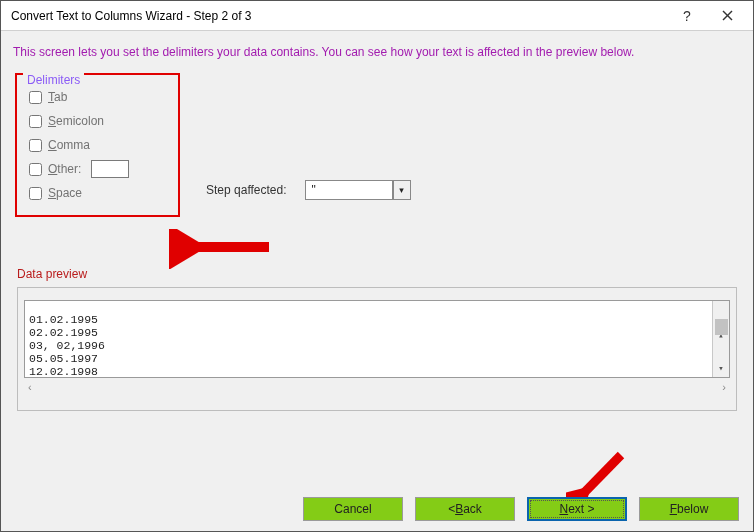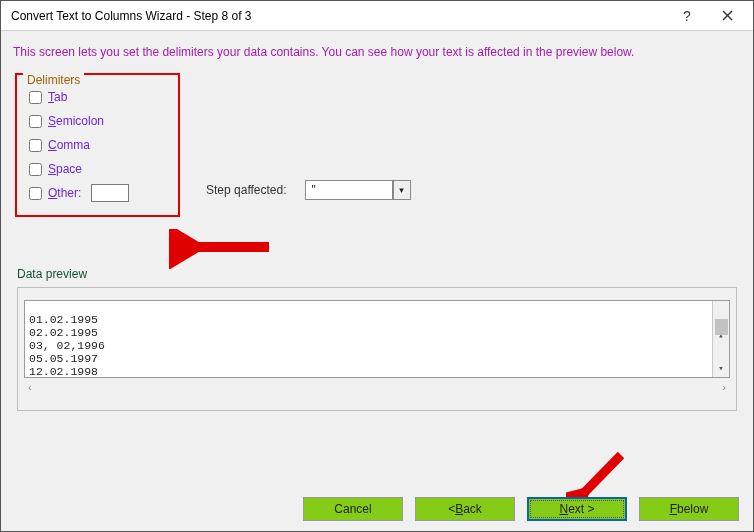--- a/index.html
+++ b/index.html
@@ -39,25 +39,25 @@
   }
   .delim-group {
     position: relative;
     border: 2px solid #e00000;
     width: 165px;
     padding: 10px 10px 10px 10px;
     margin-left: 2px;
   }
   .delim-group .legend {
     position: absolute; top: -2px; left: 6px;
-    background: #f0f0f0; padding: 0 4px; font-size:12px; color:#a16207;
+    background: #f0f0f0; padding: 0 4px; font-size:12px; color:#8b5cf6;
   }
   .chkrow { display:flex; align-items:center; height:24px; }
   .chkrow input[type=checkbox] { margin: 0 6px 0 2px; width:13px; height:13px; }
-  .chkrow label { color:#6d28d9; }
+  .chkrow label { color:#737373; }
   .chkrow .ul { text-decoration: underline; }
   .other-input {
     width: 38px; height:18px; margin-left:10px; border:1px solid #7a7a7a; background:#fff;
   }
   .right-opts {
     position:absolute; left:205px; top:125px;
   }
   .right-opts .chkrow { height:22px; }
   .qualrow { margin-top: 24px; display:flex; align-items:center; }
   .qualrow label { margin-right: 18px; color:#333; }
@@ -72,21 +72,21 @@
     border:1px solid #888; background:#efefef; width:18px; height:20px; display:flex;
     align-items:center; justify-content:center; font-size:9px; color:#222;
   }
   .arrow1 {
     position:absolute; left:168px; top:198px; pointer-events:none;
   }
   .arrow2 {
     position:absolute; left:565px; top:416px; pointer-events:none;
   }
   .preview-label {
-    margin-top: 50px; margin-left:4px; color:#14532d; font-size:12px;
+    margin-top: 50px; margin-left:4px; color:#b91c1c; font-size:12px;
   }
   .preview-box {
     border:1px solid #bdbdbd; background:#f0f0f0; margin:6px 4px 0 4px; height:124px;
     padding:12px 6px 4px 6px; position:relative;
   }
   .preview-data {
     border:1px solid #9a9a9a; background:#fff; height:78px; overflow:hidden;
     font-family: Consolas, "Courier New", monospace; font-size:11.5px; color:#222;
     padding:12px 4px; white-space:pre; position:relative;
   }
@@ -111,21 +111,21 @@
   .btn {
     width:100px; height:24px; border:1px solid #9a9a9a; background:#84cc16;
     display:flex;align-items:center;justify-content:center; font-size:12px; color:#222;
   }
   .btn.focus { border:2px solid #0a64ad; outline:1px dotted #555; outline-offset:-4px; }
 </style>
 </head>
 <body>
 
 <div class="titlebar">
-  <div class="title">Convert Text to Columns Wizard - Step 8 of 3</div>
+  <div class="title">Convert Text to Columns Wizard - Step 2 of 3</div>
   <div class="winbtn">?</div>
   <div class="winbtn">
     <svg width="11" height="11" viewBox="0 0 11 11">
         <line x1="1" y1="1" x2="10" y2="10" stroke="#333" stroke-width="1.4"></line>
         <line x1="10" y1="1" x2="1" y2="10" stroke="#333" stroke-width="1.4"></line>
       </svg>
   </div>
 </div>
 
 <div class="content">
@@ -141,26 +141,26 @@
     <div class="chkrow">
       <input type="checkbox" style="">
       <label><span class="ul">S</span><span>emicolon</span></label>
     </div>
     <div class="chkrow">
       <input type="checkbox" style="">
       <label><span class="ul">C</span><span>omma</span></label>
     </div>
     <div class="chkrow">
       <input type="checkbox" style="">
-      <label><span class="ul">S</span><span>pace</span></label>
-    </div>
-    <div class="chkrow">
-      <input type="checkbox" style="">
       <label><span class="ul">O</span><span>ther:</span></label>
       <input class="other-input" type="text" value="" style="">
+    </div>
+    <div class="chkrow">
+      <input type="checkbox" style="">
+      <label><span class="ul">S</span><span>pace</span></label>
     </div>
   </div>
 
   <div class="right-opts">
     <div class="qualrow">
       <label><span>Step </span><span class="ul">q</span><span>affected:</span></label>
       <div class="qual-select">
         <div class="qval">"</div>
         <div class="dd">▾</div>
       </div>

